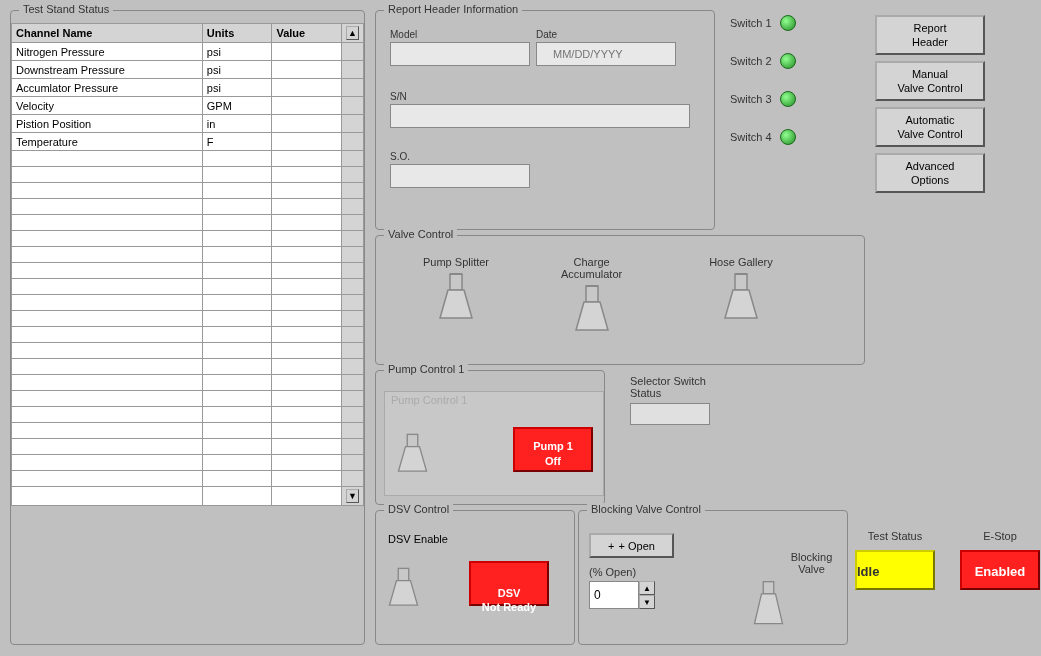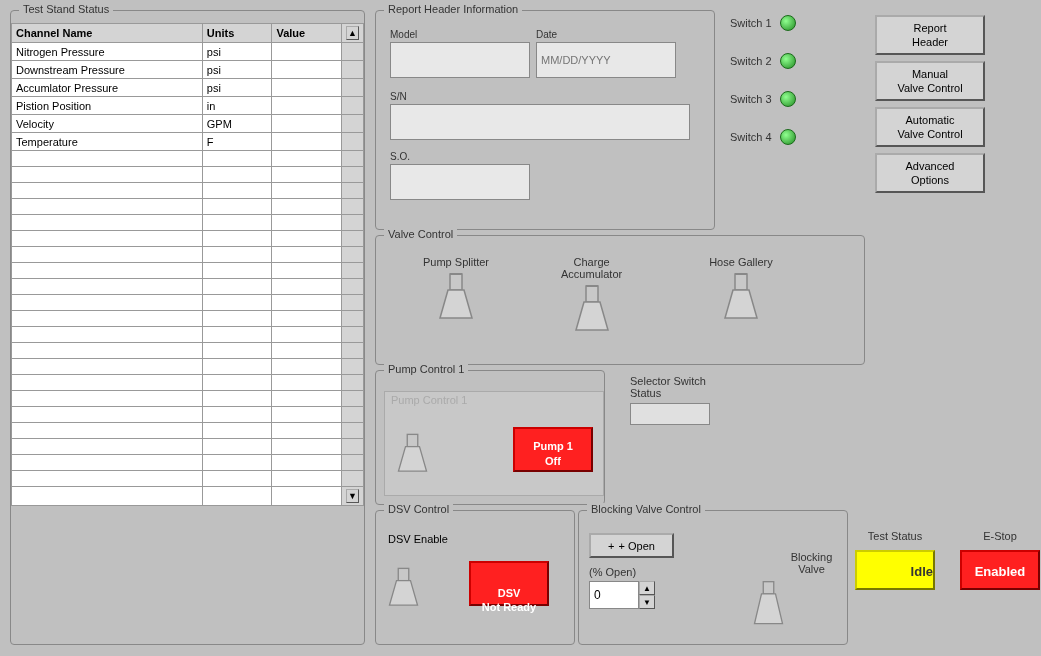--- a/index.html
+++ b/index.html
@@ -91,22 +91,22 @@
     .form-label {
       font-size: 10px;
       color: #333;
       margin-bottom: 2px;
       display: block;
     }
 
     .form-input {
       border: 1px solid #888;
       background: #e8e8e8;
-      height: 36px;
-      padding: 2px 4px;
+      height: 24px;
+      padding: 2px 16px;
       font-size: 11px;
     }
 
     
     #switches-panel {
       left: 730px;
       top: 10px;
       width: 120px;
       height: 220px;
       border: none;
@@ -354,21 +354,21 @@
     }
 
     .idle-btn {
       width: 80px;
       height: 40px;
       background: #ffff00;
       border: 2px outset #cccc00;
       cursor: pointer;
       font-size: 13px;
       font-weight: bold;
-      text-align: right;
+      text-align: left;
       line-height: 40px;
       color: #333;
     }
 
     .enabled-btn {
       width: 80px;
       height: 40px;
       background: #ff2020;
       border: 2px outset #cc0000;
       cursor: pointer;
@@ -412,28 +412,28 @@
       <td class="col-value"></td>
       <td class="col-scroll"></td>
     </tr>
         <tr>
       <td class="col-name">Accumlator Pressure</td>
       <td class="col-units">psi</td>
       <td class="col-value"></td>
       <td class="col-scroll"></td>
     </tr>
         <tr>
+      <td class="col-name">Velocity</td>
+      <td class="col-units">GPM</td>
+      <td class="col-value"></td>
+      <td class="col-scroll"></td>
+    </tr>
+        <tr>
       <td class="col-name">Pistion Position</td>
       <td class="col-units">in</td>
-      <td class="col-value"></td>
-      <td class="col-scroll"></td>
-    </tr>
-        <tr>
-      <td class="col-name">Velocity</td>
-      <td class="col-units">GPM</td>
       <td class="col-value"></td>
       <td class="col-scroll"></td>
     </tr>
         <tr>
       <td class="col-name">Temperature</td>
       <td class="col-units">F</td>
       <td class="col-value"></td>
       <td class="col-scroll"></td>
     </tr>
         <tr class="empty-rows">

